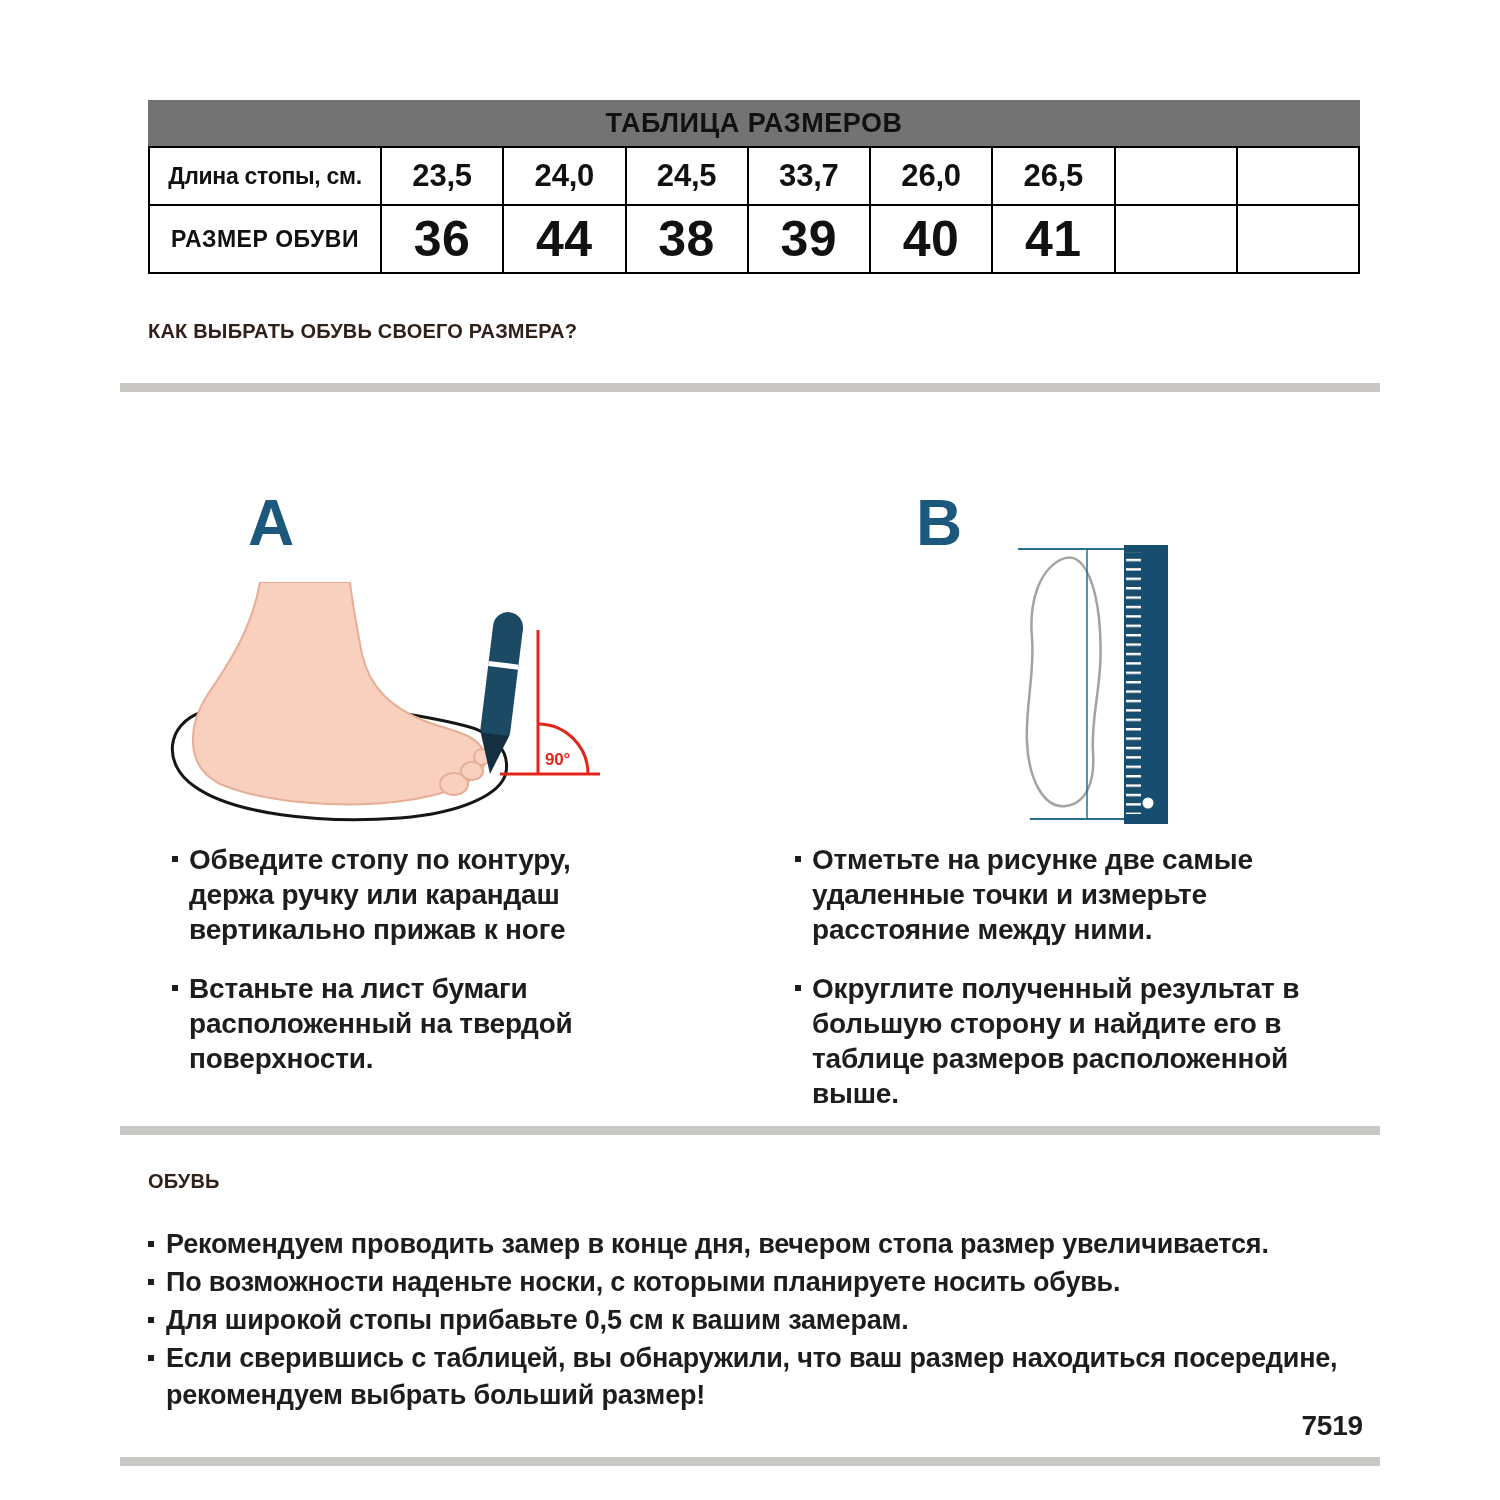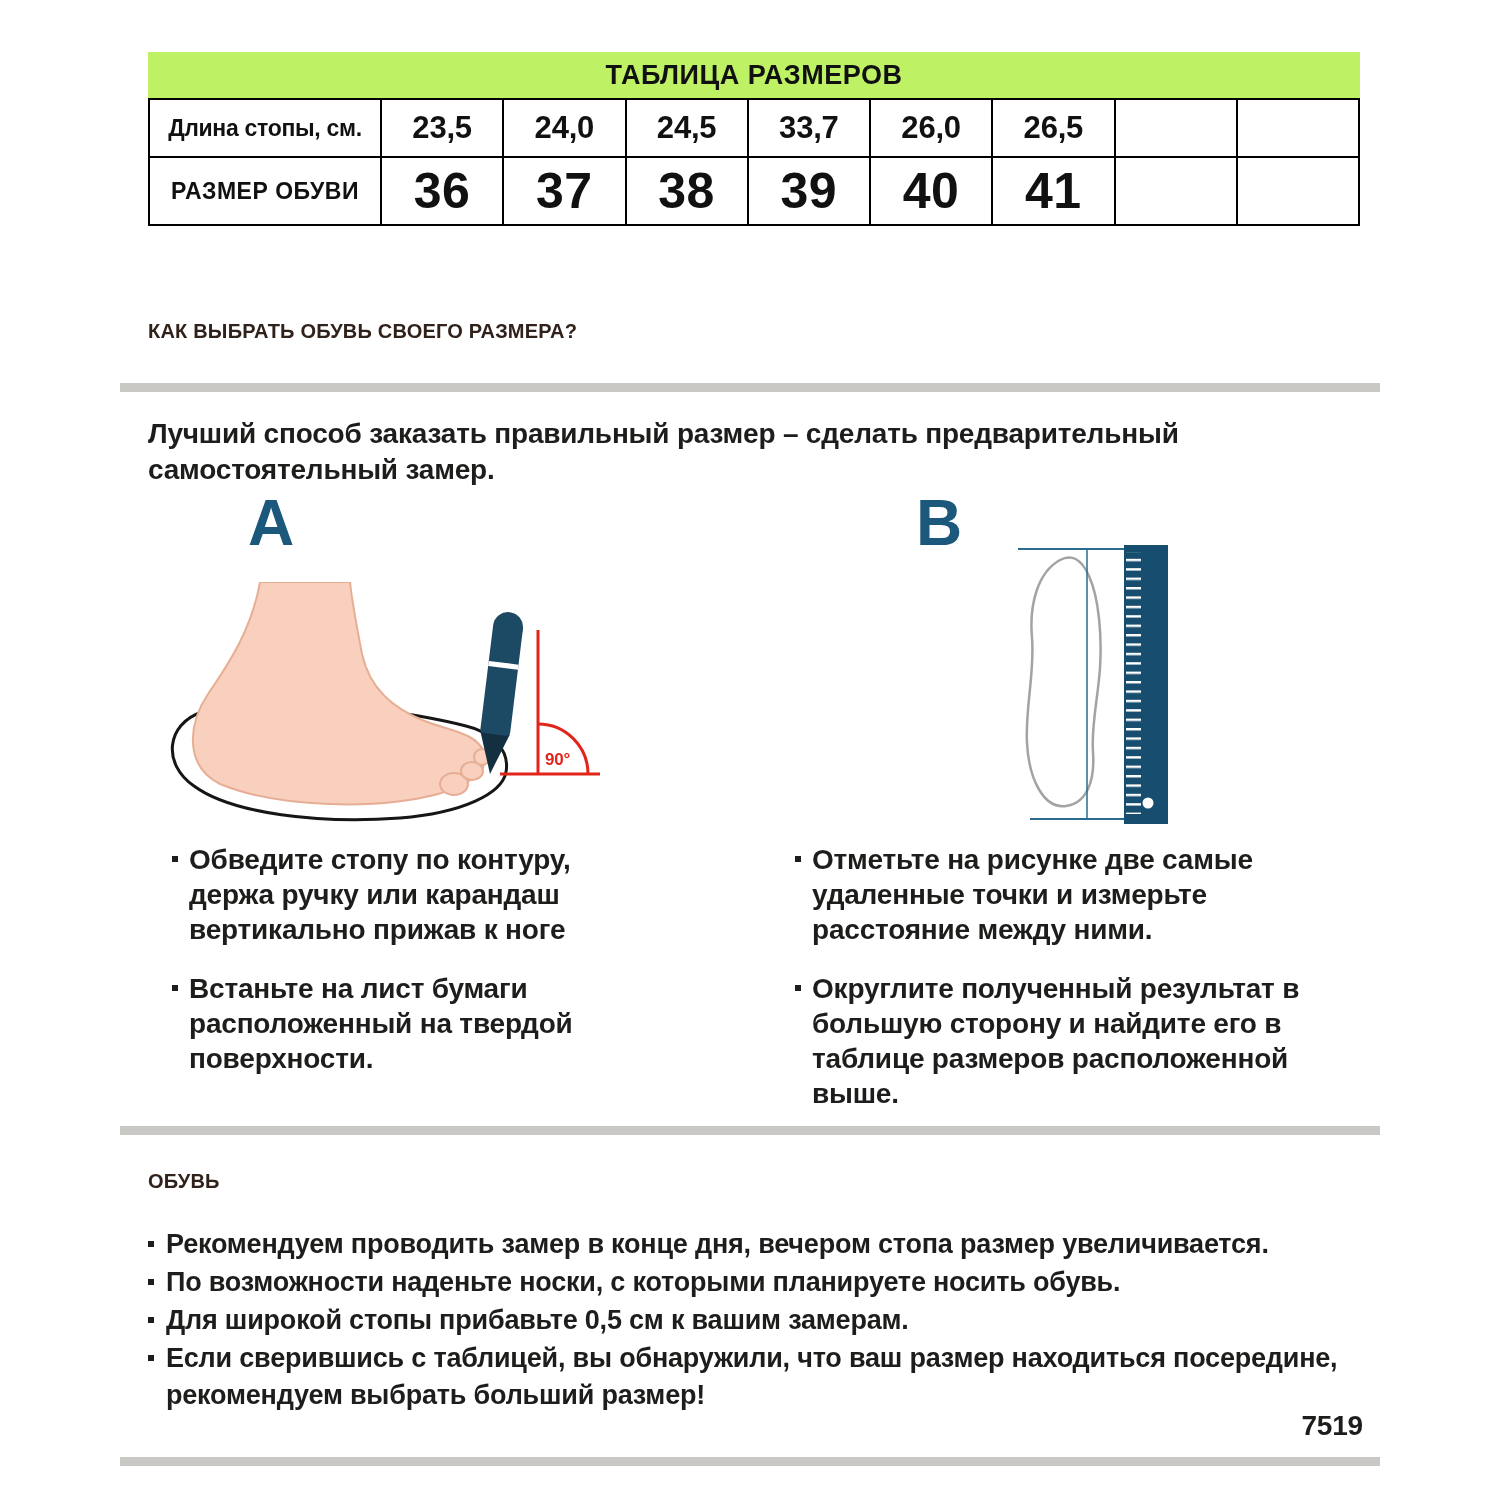--- a/index.html
+++ b/index.html
@@ -9,23 +9,23 @@
     background:#ffffff;
     font-family:"Liberation Sans", sans-serif;
     font-weight:700;
     color:#1d1d1b;
     letter-spacing:-0.2px;
     overflow:hidden;
   }
   
   .table-wrap{position:absolute;left:148px;top:52px;width:1212px;}
   .table-header{
-    height:46px;background:#bef264;
+    height:46px;background:#737373;
     display:flex;align-items:center;justify-content:center;
-    font-size:27px;letter-spacing:0.5px;color:#111;
+    font-size:27px;letter-spacing:0.5px;color:#111;margin-top:48px;
   }
   table.size-table{width:100%;border-collapse:collapse;table-layout:fixed;}
   table.size-table td{
     border:2px solid #000;text-align:center;vertical-align:middle;padding:0;
     color:#111;
   }
   tr.r1 td{height:56px;font-size:31px;margin-left:9px;}
   tr.r2 td{height:66px;font-size:50px;letter-spacing:0.5px;}
   td.lab{font-size:23px !important;letter-spacing:-0.3px;}
   
@@ -77,37 +77,36 @@
         <td>24,5</td>
         <td>33,7</td>
         <td>26,0</td>
         <td>26,5</td>
         <td></td>
         <td></td>
       </tr>
       <tr class="r2">
         <td class="lab">РАЗМЕР ОБУВИ</td>
         <td>36</td>
-        <td>37</td>
+        <td>44</td>
         <td>38</td>
         <td>39</td>
         <td>40</td>
         <td>41</td>
         <td></td>
         <td></td>
       </tr>
     </tbody>
       </table>
   </div>
 
   <div class="sec-heading" id="heading-how">КАК ВЫБРАТЬ ОБУВЬ СВОЕГО РАЗМЕРА?</div>
 
   <div class="divider" id="div1"></div>
 
-  <div class="intro">Лучший способ заказать правильный размер – сделать предварительный самостоятельный замер.</div>
 
   <div class="step-letter" id="letter-a">A</div>
   <div class="step-letter" id="letter-b">B</div>
 
   <svg class="illus-a" width="470" height="270" viewBox="0 0 470 270">
 
     <path d="M42,130 C6,142 2,182 34,204 C72,232 160,242 240,236 C302,231 342,212 346,190 C350,168 332,150 306,144 C268,134 180,120 120,122 C90,123 64,124 42,130 Z" fill="none" stroke="#161616" stroke-width="3"></path>
 
     <g>
       <path d="M100,0 C92,46 70,80 48,112 C28,142 24,184 60,202 C118,226 218,228 278,212 C312,203 330,186 324,170 C316,150 286,148 262,138 C234,126 210,108 202,72 C197,46 192,20 190,0 Z" fill="#f8d0bd" stroke="#e6ae95" stroke-width="2"></path>

